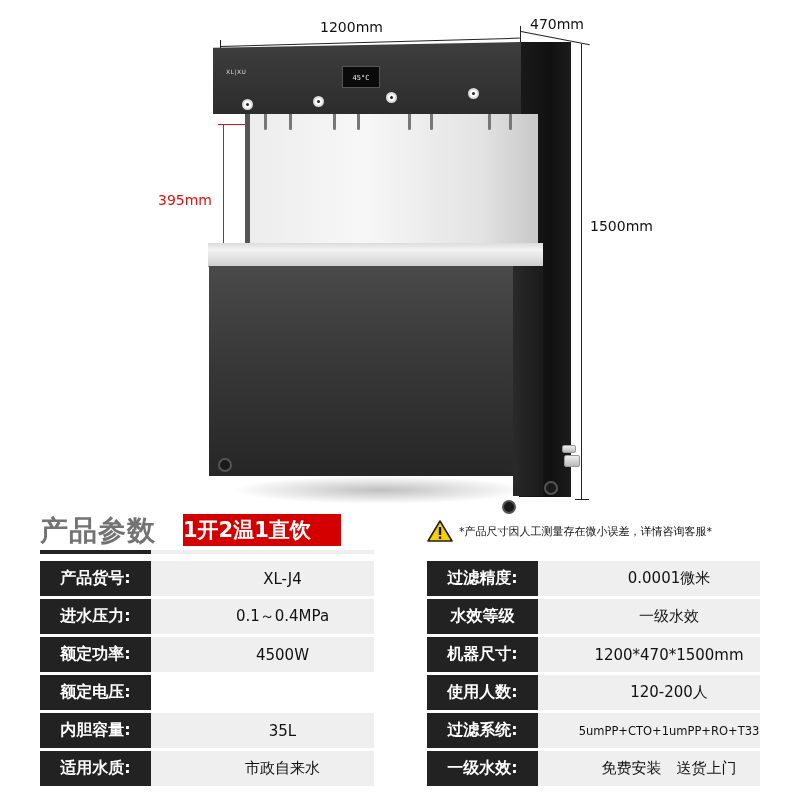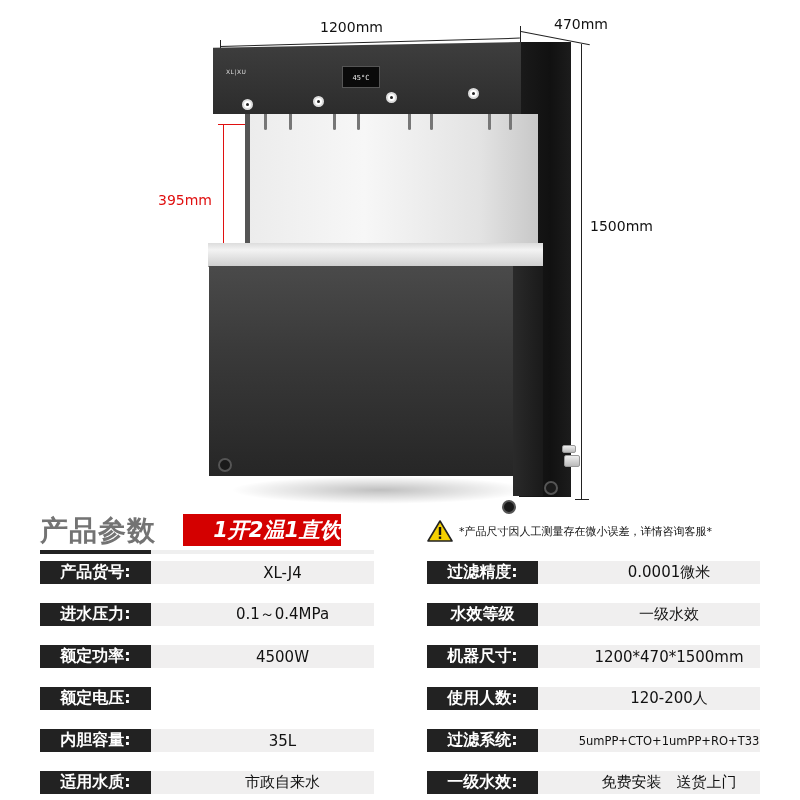--- a/index.html
+++ b/index.html
@@ -35,52 +35,52 @@
     .cabinet-right { position: absolute; left: 513px; top: 266px; width: 30px; height: 230px;
       background: linear-gradient(90deg, #2a2a2a, #1a1a1a); }
     .shadow { position: absolute; left: 230px; top: 476px; width: 300px; height: 28px;
       background: radial-gradient(ellipse at center, rgba(0,0,0,0.25), rgba(0,0,0,0) 70%); }
     .wheel { position: absolute; width: 14px; height: 14px; border-radius: 50%; background: #1a1a1a; border: 2px solid #555; }
     .pipe { position: absolute; background: linear-gradient(180deg, #eee, #bbb); border: 1px solid #999; border-radius: 2px; }
 
     
     .section-title { position: absolute; left: 40px; top: 512px; font-size: 28px; font-weight: bold; color: #737373; letter-spacing: 1px; }
     .badge { position: absolute; left: 183px; top: 514px; width: 158px; height: 32px; background: #d40000;
-      color: #fff; font-size: 21px; font-weight: bold; text-align: right; line-height: 32px; font-style: italic; }
+      color: #fff; font-size: 21px; font-weight: bold; text-align: left; line-height: 32px; }
     .title-bar-dark { position: absolute; left: 40px; top: 550px; width: 111px; height: 4px; background: #222; }
     .title-bar-light { position: absolute; left: 151px; top: 550px; width: 223px; height: 4px; background: #efefef; }
 
     .warn { position: absolute; left: 427px; top: 520px; display: flex; align-items: center; }
     .warn-icon { width: 26px; height: 22px; position: relative; }
     .warn-text { font-size: 11px; color: #111; margin-left: 6px; white-space: nowrap; }
 
     .spec-col { position: absolute; top: 561px; }
     .spec-col.left { left: 40px; }
     .spec-col.right { left: 427px; }
-    .row { display: flex; height: 23px; margin-bottom: 19px; }
+    .row { display: flex; height: 35px; margin-bottom: 3px; }
     .label { background: #222222; color: #ffffff; font-size: 16px; font-weight: bold; display: flex; align-items: center; justify-content: center; }
     .left .label { width: 111px; }
     .right .label { width: 111px; }
     .value { background: #f0efef; color: #111; font-size: 15px; display: flex; align-items: center; justify-content: center; white-space: nowrap; padding-left: 40px; }
     .left .value { width: 223px; }
     .right .value { width: 222px; }
     .value.small { font-size: 11.5px; }
   </style>
 </head>
 <body>
 
 <div class="stage">
 
   <div class="line" style="left:220px;top:46px;width:300px;height:1px;transform:rotate(-1.6deg);transform-origin:left center;"></div>
   <div class="line" style="left:220px;top:40px;width:1px;height:14px;"></div>
   <div class="line" style="left:520px;top:26px;width:1px;height:18px;"></div>
   <div class="dim-text" style="left:320px;top:19px;">1200mm</div>
 
   <div class="line" style="left:521px;top:31px;width:70px;height:1px;transform:rotate(11deg);transform-origin:left center;"></div>
-  <div class="dim-text" style="left:530px;top:16px;margin-left:24px;">470mm</div>
+  <div class="dim-text" style="left:530px;top:16px;">470mm</div>
 
   <div class="line" style="left:581px;top:44px;width:1px;height:456px;"></div>
   <div class="line" style="left:575px;top:499px;width:14px;height:1px;"></div>
   <div class="dim-text" style="left:590px;top:218px;">1500mm</div>
 
   <div class="line" style="left:223px;top:124px;width:1px;height:120px;background:#e01010;"></div>
   <div class="line" style="left:218px;top:124px;width:30px;height:1px;background:#e01010;"></div>
   <div class="dim-text dim-red" style="left:158px;top:176px;">395mm</div>
 
   <div class="machine-side"></div>

